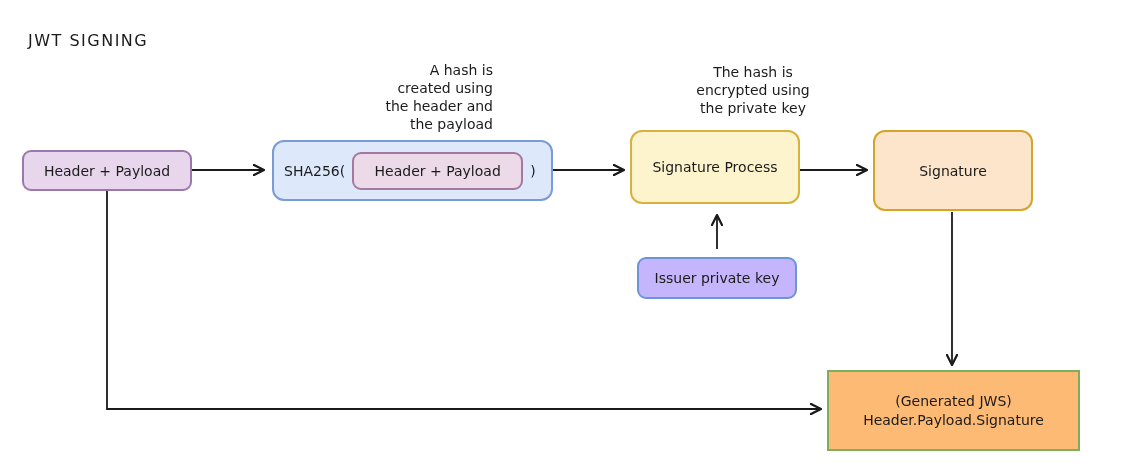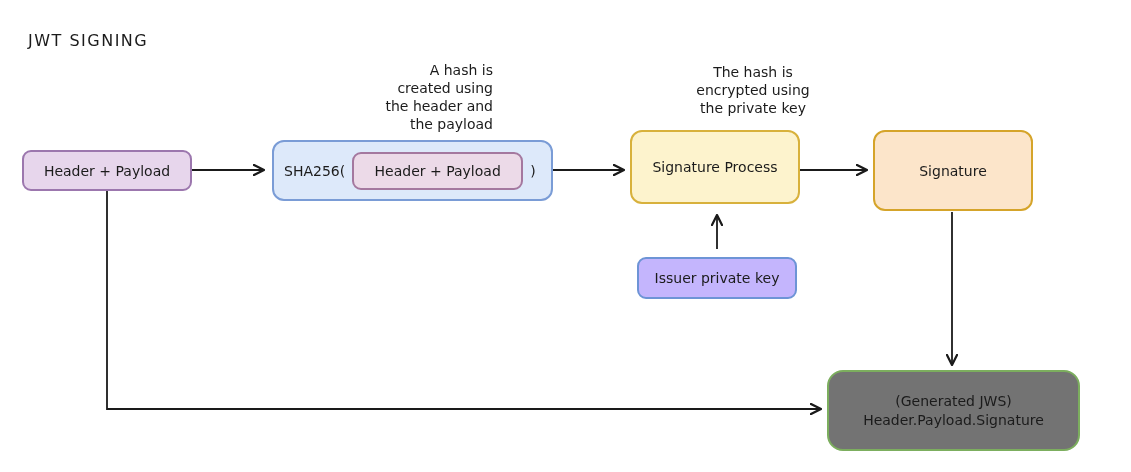--- a/index.html
+++ b/index.html
@@ -43,21 +43,21 @@
   .node-signature{
     left:873px;top:130px;width:160px;height:81px;
     background:#fce5ca;border:2px solid #d5a42a;border-radius:12px;
   }
   .node-issuer{
     left:637px;top:250px;width:160px;height:42px;
     background:#c4b5fd;border:2px solid #6d94d6;border-radius:9px;margin-top:7px;
   }
   .node-jws{
     left:827px;top:370px;width:253px;height:81px;
-    background:#737373;border:2px solid #7cae5e;border-radius:16px;
+    background:#fdba74;border:2px solid #7cae5e;border-radius:0;
     white-space:pre-line;line-height:19px;
   }
   .note{
     position:absolute;
     font-size:14px;line-height:18px;
     text-align:center;white-space:pre-line;
   }
   .note-hash{left:333px;top:61px;width:160px;text-align:right;}
   .note-encrypt{left:673px;top:63px;width:160px;}
   .note-concat{left:963px;top:251px;width:156px;}

